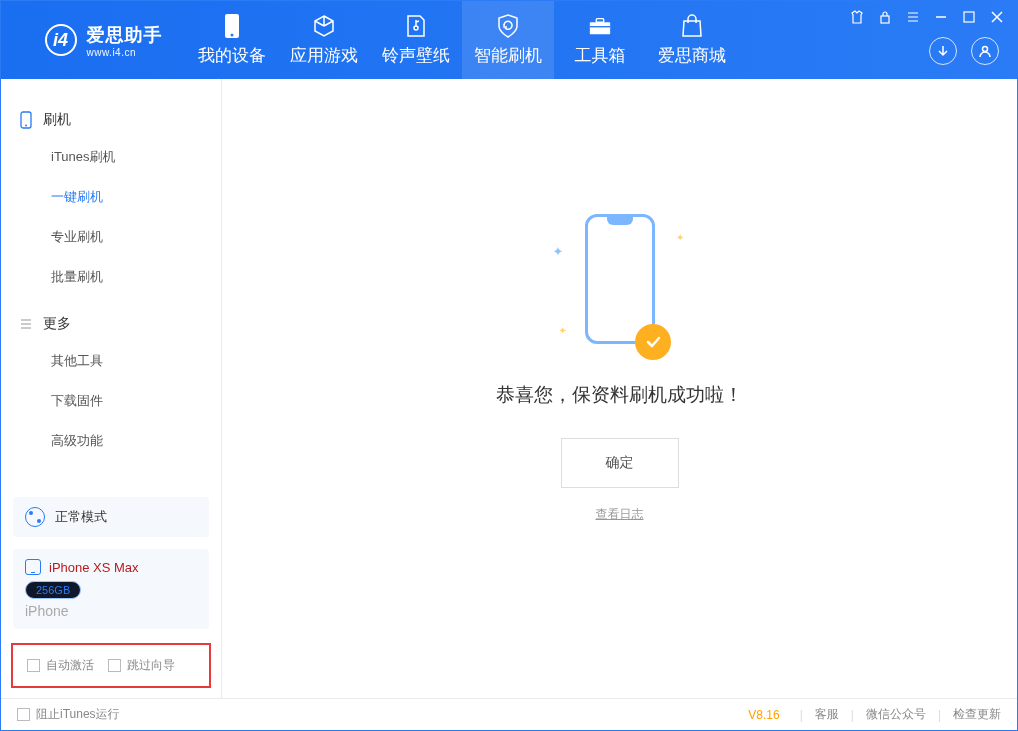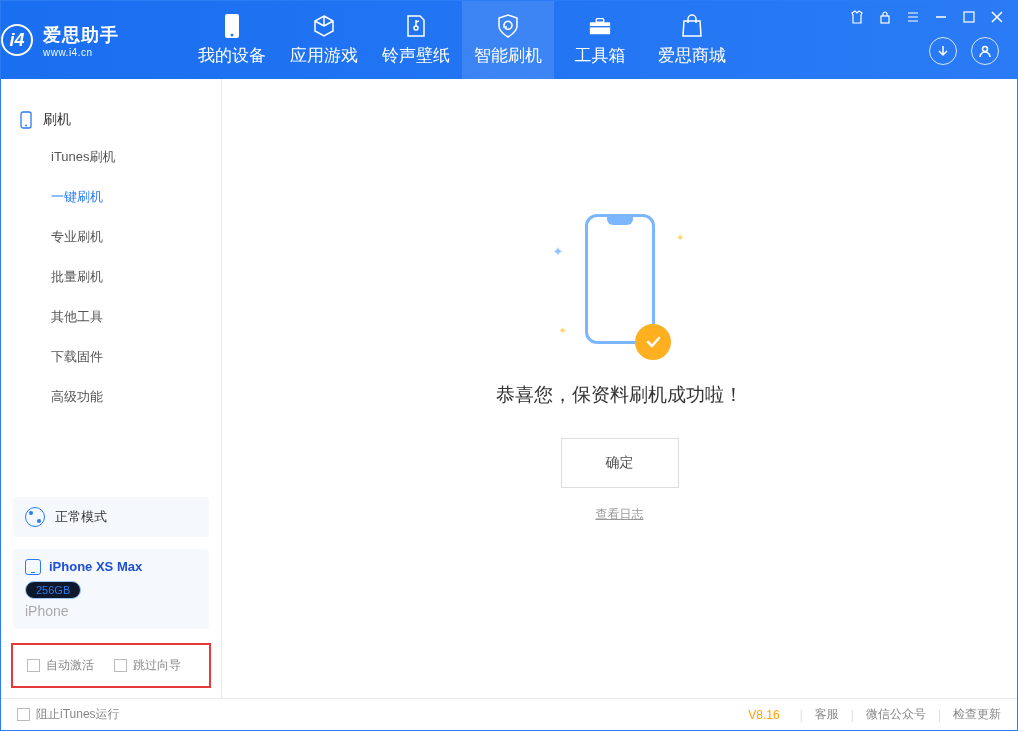--- a/index.html
+++ b/index.html
@@ -1,20 +1,20 @@
 <!DOCTYPE html>
 <html><head>
 <meta charset="utf-8">
 <style>
 * { margin: 0; padding: 0; box-sizing: border-box; font-family: "Microsoft YaHei", "PingFang SC", sans-serif; }
 body { background: #fff; width: 1018px; height: 731px; overflow: hidden; border: 1px solid #2a7bf5; position: relative; }
 
 
 .header { height: 78px; background: linear-gradient(90deg, #1a6ef0 0%, #2a7bf5 100%); display: flex; align-items: center; color: #fff; position: relative; }
-.logo-area { display: flex; align-items: center; min-width: 185px; }
+.logo-area { display: flex; align-items: center; padding-left: 20px; min-width: 185px; justify-content: center; }
 .logo-circle { width: 32px; height: 32px; border: 2px solid #fff; border-radius: 50%; display: flex; align-items: center; justify-content: center; font-weight: bold; font-size: 18px; font-style: italic; margin-right: 10px; }
 .logo-text { display: flex; flex-direction: column; }
 .logo-title { font-size: 18px; font-weight: bold; letter-spacing: 1px; }
 .logo-url { font-size: 10px; opacity: 0.95; letter-spacing: 0.5px; }
 .nav-tabs { display: flex; height: 100%; }
 .nav-tab { width: 92px; display: flex; flex-direction: column; align-items: center; justify-content: center; cursor: pointer; font-size: 17px; gap: 6px; position: relative; }
 .nav-tab.active { background: rgba(255,255,255,0.12); }
 .nav-icon { width: 24px; height: 24px; display: flex; align-items: center; justify-content: center; }
 .header-right { position: absolute; right: 12px; top: 8px; display: flex; gap: 12px; align-items: center; }
 .header-right .win-btn { width: 16px; height: 16px; cursor: pointer; display: flex; align-items: center; justify-content: center; }
@@ -27,27 +27,27 @@
 .side-group-header { display: flex; align-items: center; gap: 10px; padding: 8px 18px; font-size: 14px; color: #333; font-weight: 500; }
 .side-item { padding: 11px 18px 11px 50px; font-size: 13px; color: #555; cursor: pointer; }
 .side-item.active { color: #2a7bf5; }
 .side-spacer { flex: 1; }
 .mode-box, .device-box { margin: 6px 12px; background: #f5f8fc; border-radius: 4px; padding: 10px 12px; }
 .mode-box { display: flex; align-items: center; gap: 10px; font-size: 13px; color: #333; }
 .mode-icon { width: 20px; height: 20px; border: 1.5px solid #2a7bf5; border-radius: 50%; position: relative; }
 .mode-icon::before, .mode-icon::after { content: ''; position: absolute; width: 4px; height: 4px; background: #2a7bf5; border-radius: 50%; }
 .mode-icon::before { top: 3px; left: 3px; }
 .mode-icon::after { bottom: 3px; right: 3px; }
-.device-box .dev-title { display: flex; align-items: flex-start; gap: 8px; font-size: 13px; font-weight: bold; color: #1d4ed8; }
+.device-box .dev-title { display: flex; align-items: center; gap: 8px; font-size: 13px; font-weight: normal; color: #b91c1c; }
 .dev-icon { width: 16px; height: 16px; border: 1.5px solid #2a7bf5; border-radius: 3px; display: inline-block; position: relative; }
 .dev-icon::after { content: ''; position: absolute; bottom: 1px; left: 50%; transform: translateX(-50%); width: 4px; height: 1.5px; background: #2a7bf5; }
 .dev-badge { display: inline-block; margin-top: 6px; padding: 2px 10px; border: 1px solid #9ec5ff; color: #2a7bf5; border-radius: 10px; font-size: 11px; background: #0f172a; }
 .dev-sub { font-size: 14px; color: #aaa; margin-top: 4px; }
 
-.checkbox-row { display: flex; gap: 20px; padding: 12px 14px; border: 2px solid #e63939; margin: 8px 10px 10px 10px; }
+.checkbox-row { display: flex; gap: 14px; padding: 12px 14px; border: 2px solid #e63939; margin: 8px 10px 10px 10px; }
 .chk { display: flex; align-items: center; gap: 6px; font-size: 12px; color: #888; cursor: pointer; }
 .chk-box { width: 13px; height: 13px; border: 1px solid #bbb; background: #fff; }
 
 
 .main { flex: 1; display: flex; flex-direction: column; align-items: center; justify-content: center; padding-bottom: 40px; }
 .phone-illus { width: 90px; height: 140px; position: relative; margin-bottom: 28px; }
 .phone-body { position: absolute; left: 10px; top: 0; width: 70px; height: 130px; border: 3px solid #7cb6ff; border-radius: 12px; background: #fff; }
 .phone-notch { position: absolute; top: 0; left: 50%; transform: translateX(-50%); width: 26px; height: 8px; background: #7cb6ff; border-radius: 0 0 6px 6px; }
 .phone-check { position: absolute; right: -6px; bottom: -6px; width: 36px; height: 36px; background: #ffb020; border-radius: 50%; display: flex; align-items: center; justify-content: center; }
 .sparkle { position: absolute; color: #8fc3ff; font-size: 13px; }
@@ -197,20 +197,28 @@
             <circle cx="7" cy="14.5" r="1" fill="#2a7bf5"></circle>
           </svg>
         </span>
       <span>刷机</span>
     </div>
     <div class="side-item">iTunes刷机</div>
     <div class="side-item active">一键刷机</div>
     <div class="side-item">专业刷机</div>
     <div class="side-item">批量刷机</div>
 
+    <div class="side-group-header" style="margin-top:10px">
+      <span>
+          <svg width="14" height="14" viewBox="0 0 14 14">
+            <path d="M2 3 L12 3 M2 7 L12 7 M2 11 L12 11" stroke="#bbb" stroke-width="1.3"></path>
+          </svg>
+        </span>
+      <span>更多</span>
+    </div>
     <div class="side-item">其他工具</div>
     <div class="side-item">下载固件</div>
     <div class="side-item">高级功能</div>
 
     <div class="side-spacer"></div>
 
     <div class="mode-box">
       <span class="mode-icon"></span>
       <span>正常模式</span>
     </div>

